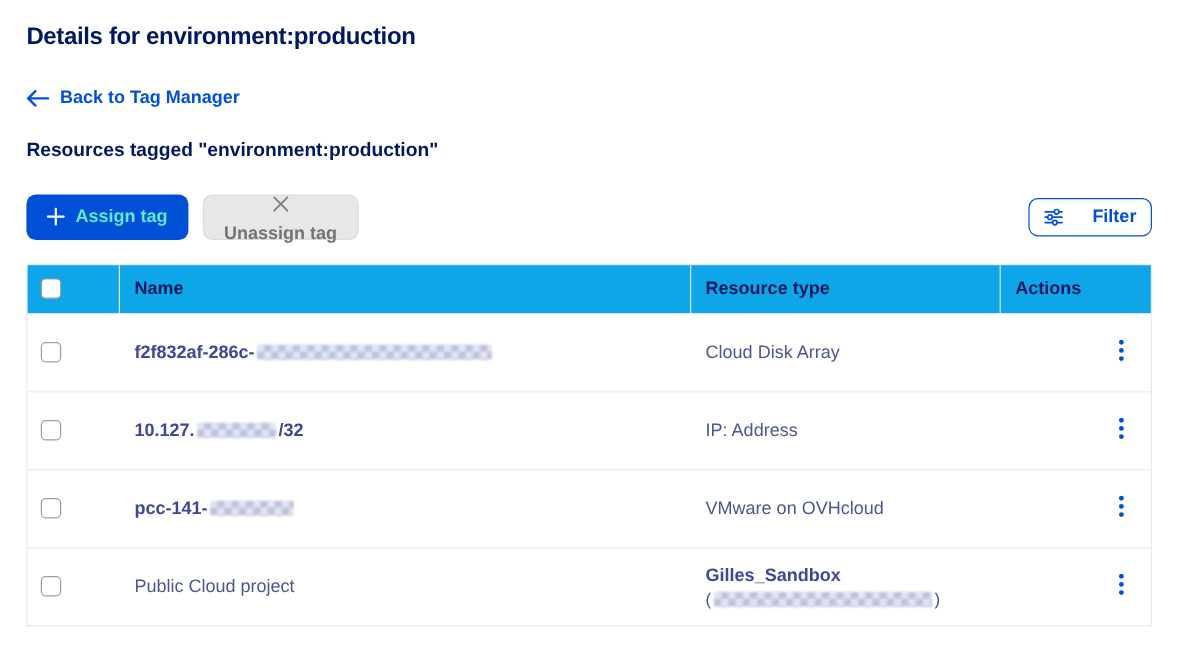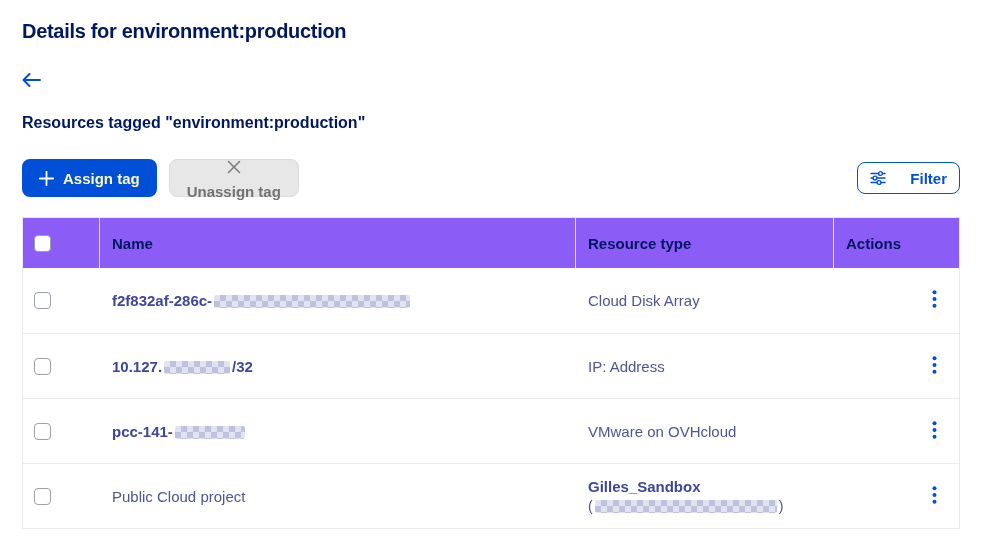--- a/index.html
+++ b/index.html
@@ -53,21 +53,21 @@
     gap: 9px;
     height: 38px;
     padding: 0 17px;
     border: none;
     border-radius: 8px;
     font-family: inherit;
     font-size: 15px;
     font-weight: bold;
     cursor: pointer;
   }
-  .btn-primary { background: #0050d7; color: #fef9c3; }
+  .btn-primary { background: #0050d7; color: #5eead4; }
   .btn-disabled {
     background: #e7e7e7;
     border: 1px solid #dcdcdc;
     color: #737373;
     margin-left: 12px;
     cursor: default;
     flex-direction: column;
   }
   .btn-outline {
     margin-left: auto;
@@ -84,21 +84,21 @@
   .resources-table {
     margin-top: 20px;
     width: 938px;
     border: 1px solid #e9e9e9;
     background: #fff;
   }
   .trow {
     display: grid;
     grid-template-columns: 77px 476px 258px 1fr;
   }
-  .thead-row { background: #8b5cf6; height: 50px; }
+  .thead-row { background: #0ea5e9; height: 40px; }
   .thead-row .cell {
     display: flex;
     align-items: center;
     font-size: 15px;
     font-weight: bold;
     color: #00185e;
     height: 100%;
   }
   .thead-row .cell:not(:last-child) { border-right: 1px solid #e2e2e2; }
   .cell { padding: 0 12px; }
@@ -153,20 +153,21 @@
 
   <h1 class="page-title">Details for environment:production</h1>
 
   <div>
     <a class="back-link">
       <span>
         <svg width="19" height="14" viewBox="0 0 19 14" fill="none">
           <path d="M7.5 1 L1.5 7 L7.5 13 M1.5 7 H18" stroke="#0050d7" stroke-width="2" stroke-linecap="round" stroke-linejoin="round"></path>
         </svg>
       </span>
+      <span>Back to Tag Manager</span>
     </a>
   </div>
 
   <h2 class="subtitle">Resources tagged "environment:production"</h2>
 
   <div class="toolbar">
     <button class="btn btn-primary">
       <span>
         <svg width="15" height="15" viewBox="0 0 15 15" fill="none">
           <path d="M7.5 0.8 V14.2 M0.8 7.5 H14.2" stroke="#ffffff" stroke-width="1.8" stroke-linecap="round"></path>

